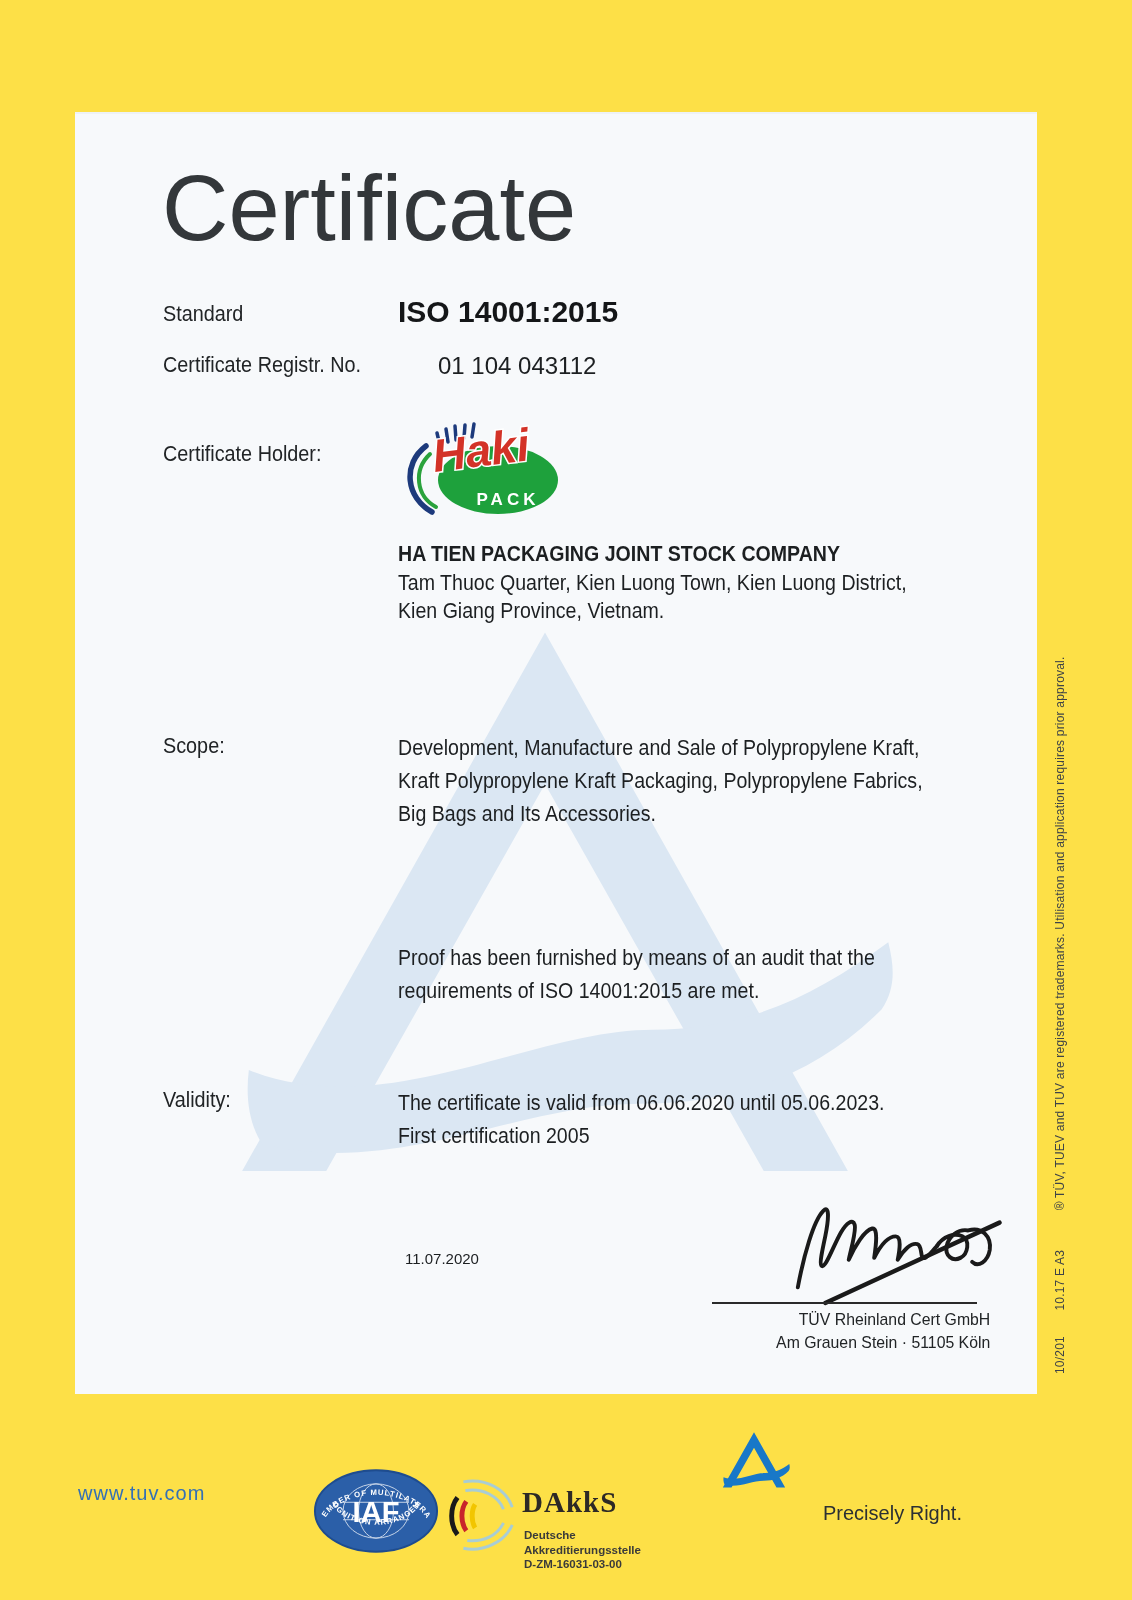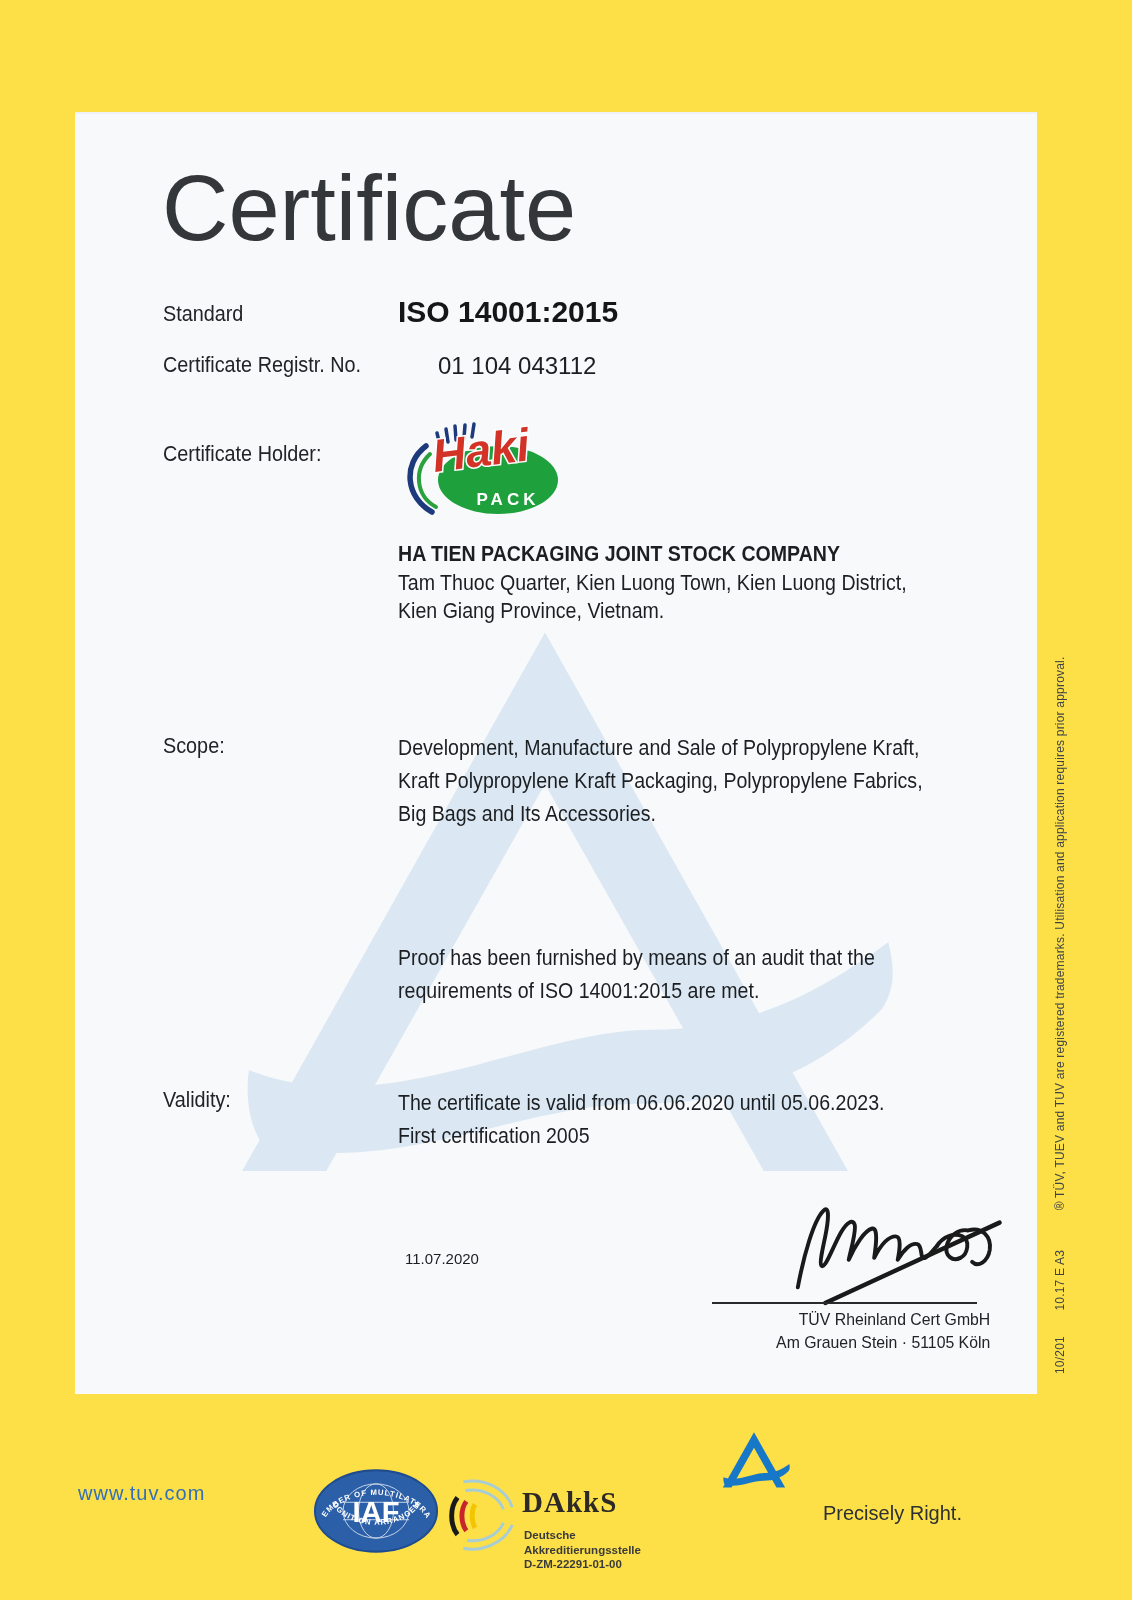--- a/index.html
+++ b/index.html
@@ -156,21 +156,21 @@
         <path d="M69 50 C63 63 48 70 32 68" stroke="#a9cdd4" stroke-width="3"></path>
         <path d="M22 24 C14 34 14 52 22 62" stroke="#1a1a1a" stroke-width="5"></path>
         <path d="M31 28 C25 36 25 50 31 58" stroke="#c8242b" stroke-width="5"></path>
         <path d="M40 31 C36 37 36 49 40 55" stroke="#f2c500" stroke-width="5"></path>
       </g>
     </svg>
     <div class="dakks-name">DAkkS</div>
     <div class="dakks-lines">
       <div>Deutsche</div>
       <div>Akkreditierungsstelle</div>
-      <div>D-ZM-22291-01-00</div>
+      <div>D-ZM-16031-03-00</div>
     </div>
   </div>
 
   <div class="tuv-footer">
     <svg class="tri" viewBox="0 0 104 92">
       <use href="#tuvtri" fill="#1878c8"></use>
     </svg>
     <div class="tagline">Precisely Right.</div>
   </div>
 

